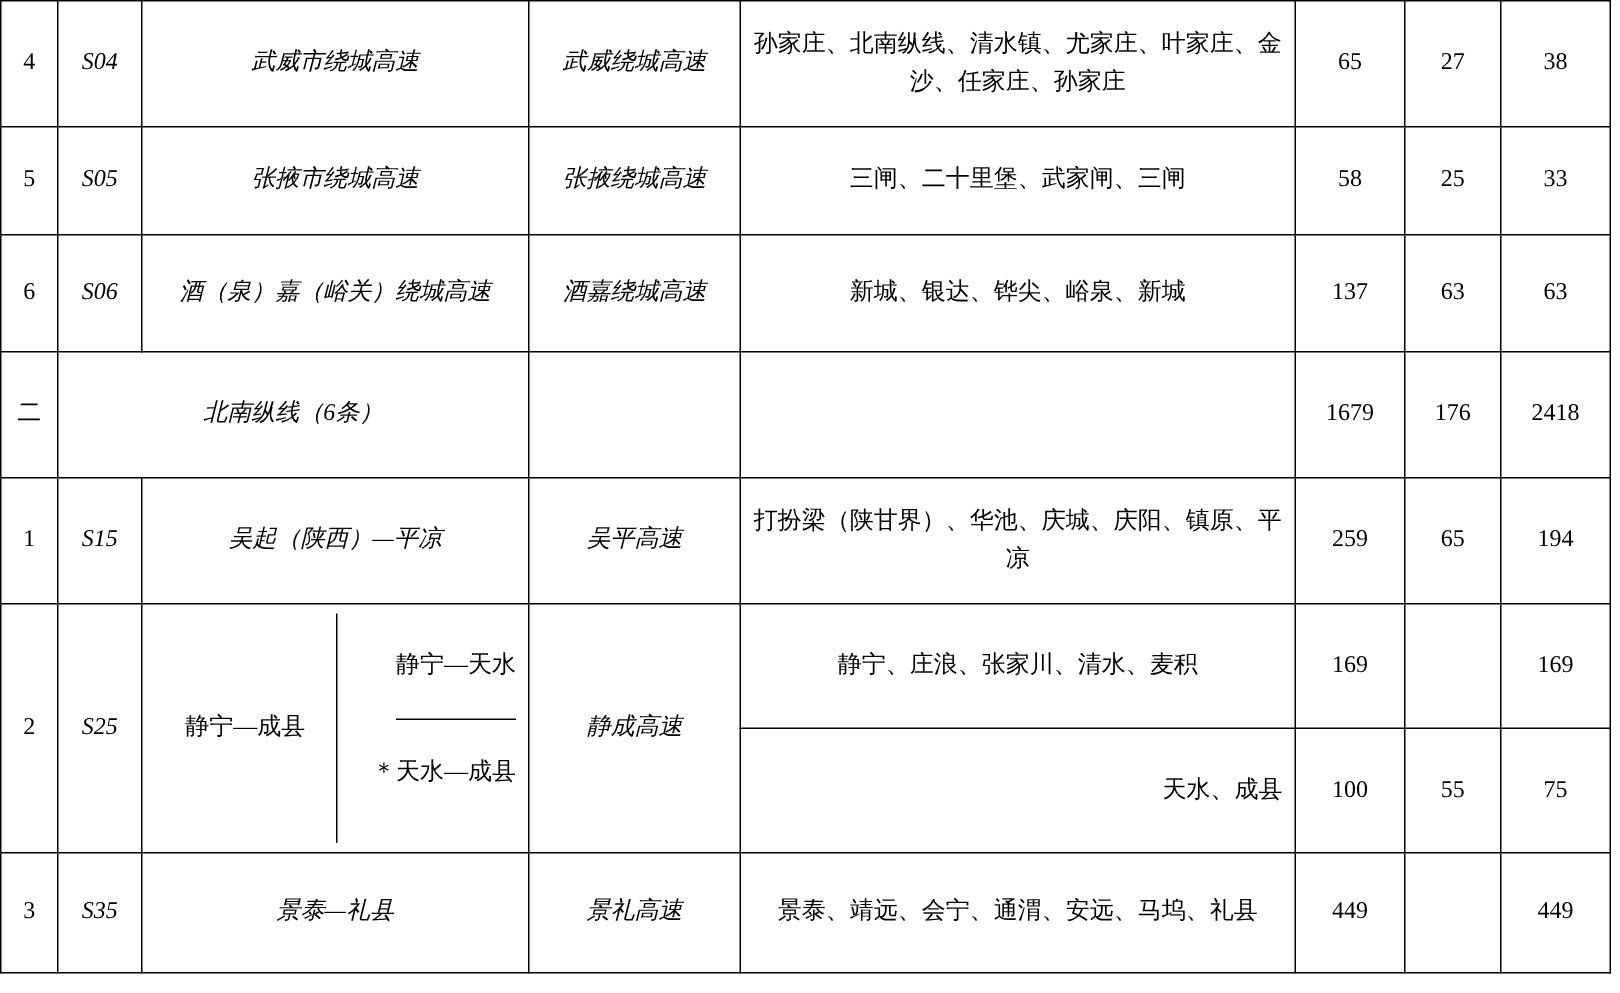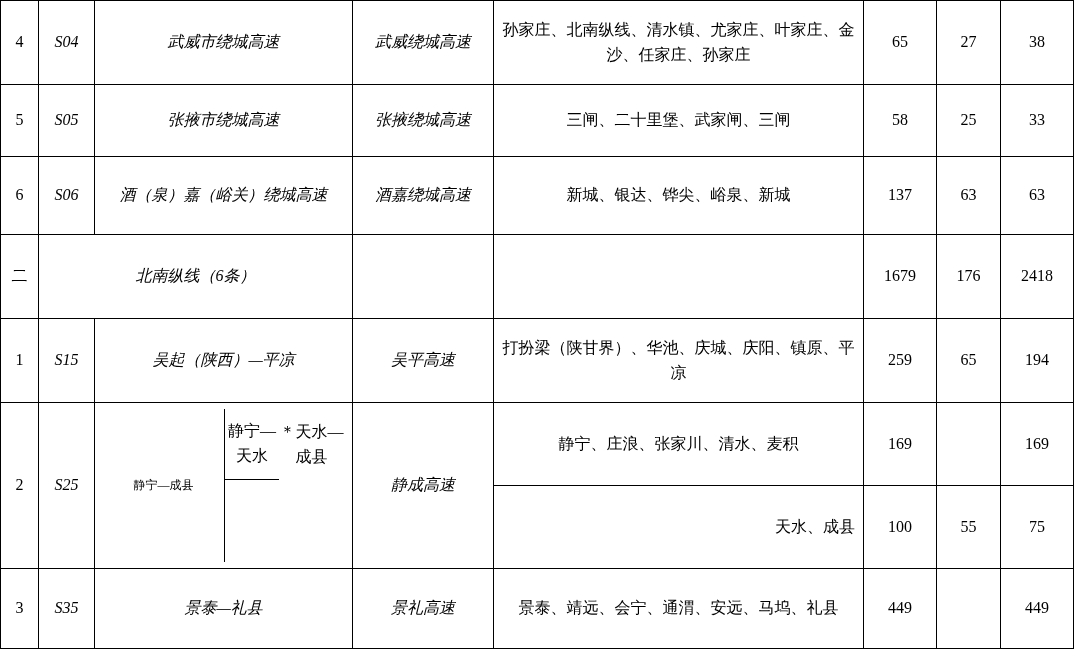--- a/index.html
+++ b/index.html
@@ -62,26 +62,27 @@
     width: 100%;
     height: 100%;
   }
   .split-left {
     display: flex;
     align-items: center;
     justify-content: center;
     width: 122px;
     border-right: 1px solid #000;
     box-sizing: border-box;
-    font-size: 12px;
+    font-size: 16px;
   }
   .split-right {
     display: flex;
-    flex-direction: row;
+    flex-direction: column;
     flex: 1;
+    align-items: flex-end;
   }
   .split-right .sub {
     display: flex;
     align-items: center;
     justify-content: center;
     height: 71px;
     box-sizing: border-box;
     font-size: 16px;
   }
   .split-right .sub.first {

